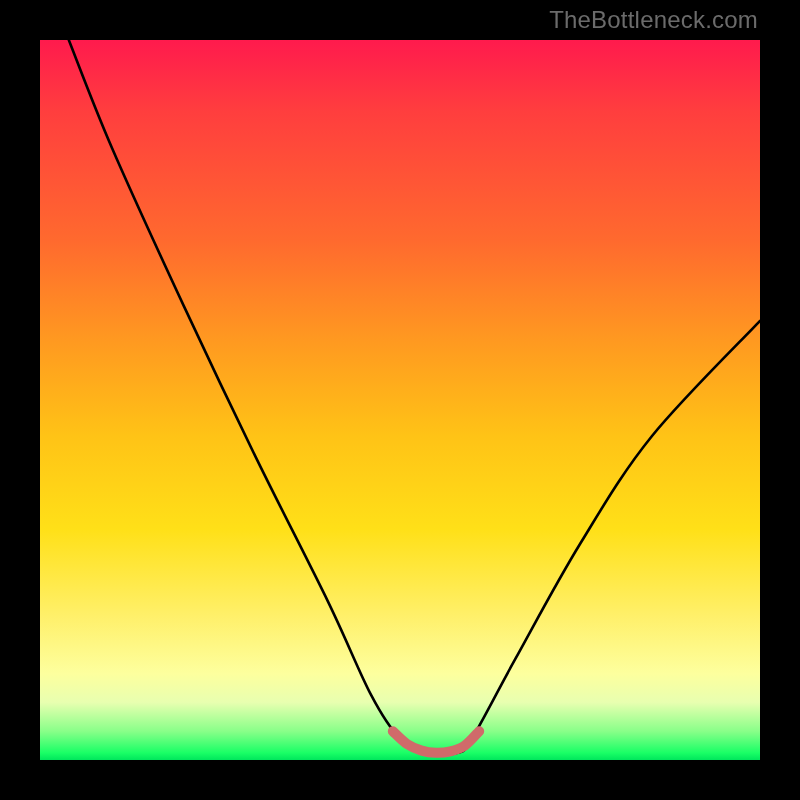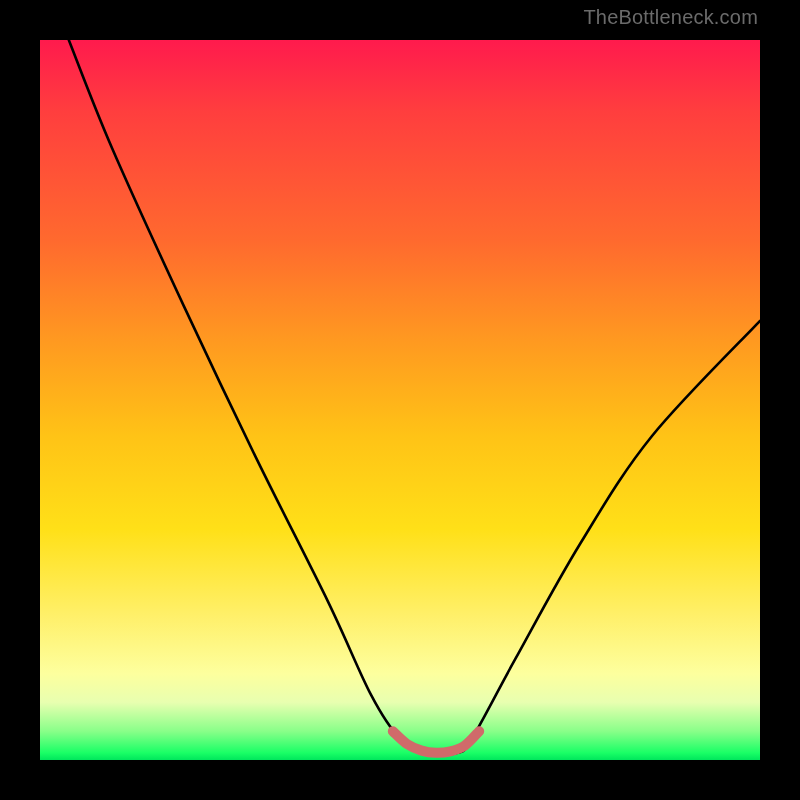--- a/index.html
+++ b/index.html
@@ -38,21 +38,21 @@
       #89ff89 96%,
       #1aff66 99%,
       #00e65c 100%
     );
   }
   .watermark {
     position: absolute;
     top: 6px;
     right: 42px;
     color: #6b6b6b;
-    font-size: 20px;
+    font-size: 24px;
     font-weight: 500;
     letter-spacing: 0.2px;
     user-select: none;
   }
   svg.curve {
     position: absolute;
     left: 0;
     top: 0;
     width: 720px;
     height: 720px;

